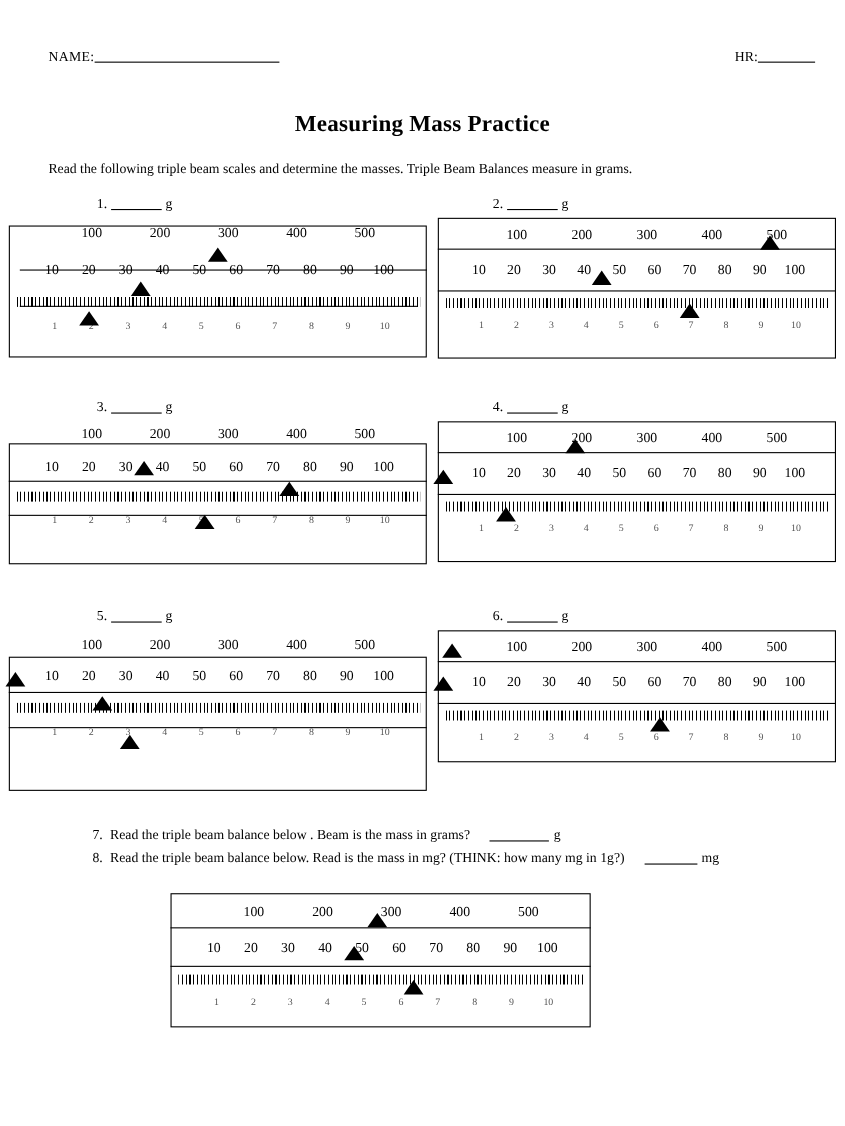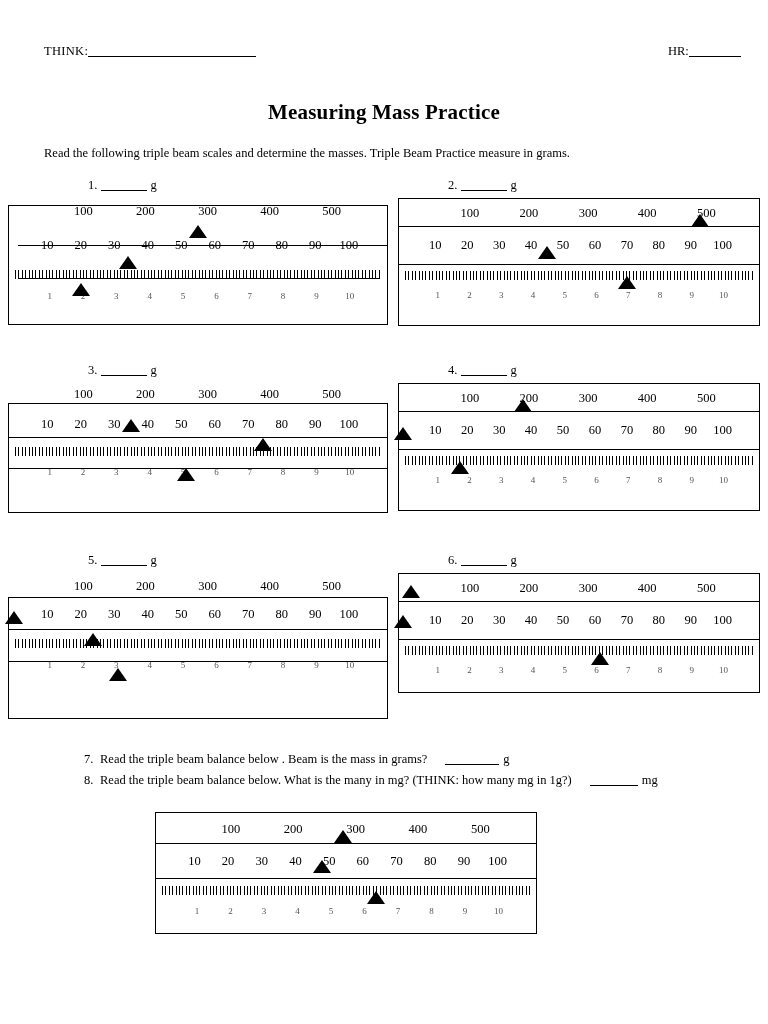--- a/index.html
+++ b/index.html
@@ -143,29 +143,29 @@
     white-space: nowrap;
   }
   .qnum { display: inline-block; width: 16px; }
   .rule-q7 { display:inline-block; width: 54px; border-bottom: 1.3px solid #000; vertical-align:-2px; margin: 0 4px 0 18px; }
   .rule-q8 { display:inline-block; width: 48px; border-bottom: 1.3px solid #000; vertical-align:-2px; margin: 0 4px 0 18px; }
 </style>
 </head>
 <body>
 
 <div class="hdr-name">
-  <span>THINK:</span><span class="blank-rule rule-name"></span>
+  <span>NAME:</span><span class="blank-rule rule-name"></span>
 </div>
 
 <div class="hdr-hr">
   <span>HR:</span><span class="blank-rule rule-hr"></span>
 </div>
 
 <div class="title">Measuring Mass Practice</div>
-<div class="intro">Read the following triple beam scales and determine the masses.  Triple Beam Practice measure in grams.</div>
+<div class="intro">Read the following triple beam scales and determine the masses.  Triple Beam Balances measure in grams.</div>
 
 <div id="balances-root">
     <div class="balance" style="left: 8px; top: 178px; width: 380px;">
       <div class="bal-label" style="left: 80px; top: 0px;"><span>1.</span><span class="rule-ans"></span><span>g</span></div>
       <div class="bal-box" style="left: 0px; top: 27px; width: 380px; height: 120px;"></div>
       <div class="row" style="top: 20px;">
         <span class="tick-num" style="left: 75.3667px;">100</span>
         <span class="tick-num" style="left: 137.433px;">200</span>
         <span class="tick-num" style="left: 199.5px;">300</span>
         <span class="tick-num" style="left: 261.567px;">400</span>
@@ -407,21 +407,21 @@
       <div class="ptr" style="left: 5.43px; top: 62px;"></div>
       <div class="ptr" style="left: 201.683px; top: 99px;"></div>
     </div>
   </div>
 
 <div class="qline" style="left:84px; top:752px;">
   <span class="qnum">7.</span><span>Read the triple beam balance below .  Beam is the mass in grams?</span><span class="rule-q7"></span><span>g</span>
 </div>
 
 <div class="qline" style="left:84px; top:773px;">
-  <span class="qnum">8.</span><span>Read the triple beam balance below.  What is the many in mg? (THINK: how many mg in 1g?)</span><span class="rule-q8"></span><span>mg</span>
+  <span class="qnum">8.</span><span>Read the triple beam balance below.  Read is the mass in mg? (THINK: how many mg in 1g?)</span><span class="rule-q8"></span><span>mg</span>
 </div>
 
 <div id="bottom-balance-root">
     <div class="balance" style="left: 155px; top: 812px; width: 382px;">
       <div class="bal-box" style="left: 0px; top: 0px; width: 382px; height: 122px;"></div>
       <div class="row" style="top: 4px;">
         <span class="tick-num" style="left: 75.7633px;">100</span>
         <span class="tick-num" style="left: 138.157px;">200</span>
         <span class="tick-num" style="left: 200.55px;">300</span>
         <span class="tick-num" style="left: 262.943px;">400</span>

